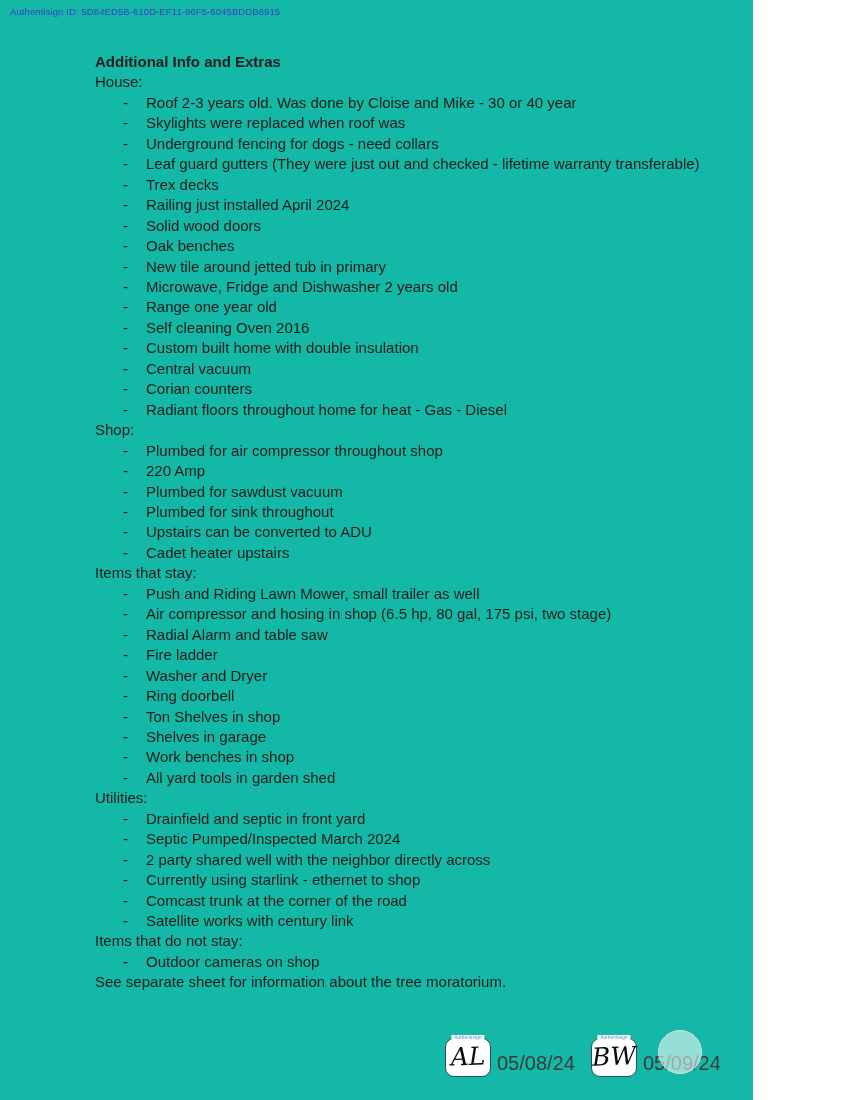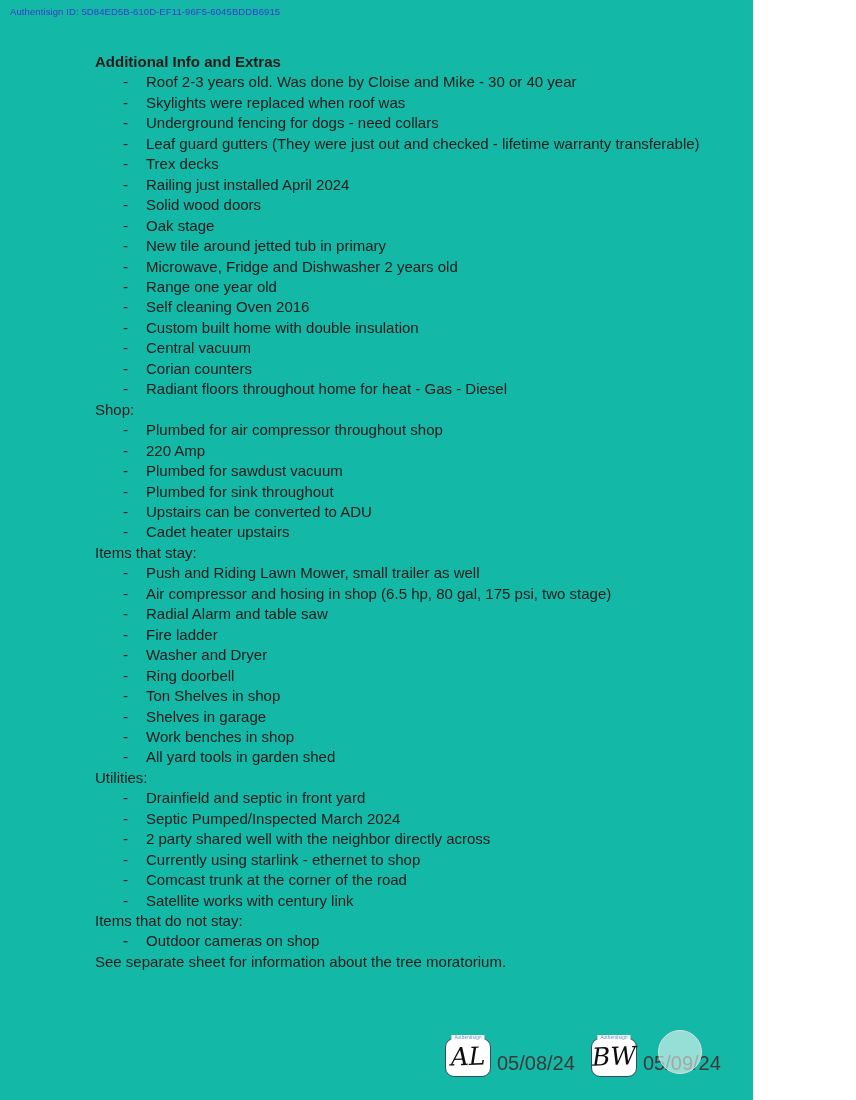--- a/index.html
+++ b/index.html
@@ -105,20 +105,21 @@
 <body>
 
 <div class="page">
 
   <div class="auth-id">Authentisign ID: 5D84ED5B-610D-EF11-96F5-6045BDDB6915</div>
 
   <div class="content">
     <div class="doc-title">Additional Info and Extras</div>
     <div id="sections">
   <div class="section">
+    <div class="section-heading">House:</div>
     <div class="section-items">
   <div class="list-item">
     <span class="dash">-</span>
     <span class="item-text">Roof 2-3 years old. Was done by Cloise and Mike - 30 or 40 year</span>
   </div>
 
   <div class="list-item">
     <span class="dash">-</span>
     <span class="item-text">Skylights were replaced when roof was</span>
   </div>
@@ -143,21 +144,21 @@
     <span class="item-text">Railing just installed April 2024</span>
   </div>
 
   <div class="list-item">
     <span class="dash">-</span>
     <span class="item-text">Solid wood doors</span>
   </div>
 
   <div class="list-item">
     <span class="dash">-</span>
-    <span class="item-text">Oak stage</span>
+    <span class="item-text">Oak benches</span>
   </div>
 
   <div class="list-item">
     <span class="dash">-</span>
     <span class="item-text">New tile around jetted tub in primary</span>
   </div>
 
   <div class="list-item">
     <span class="dash">-</span>
     <span class="item-text">Microwave, Fridge and Dishwasher 2 years old</span>

